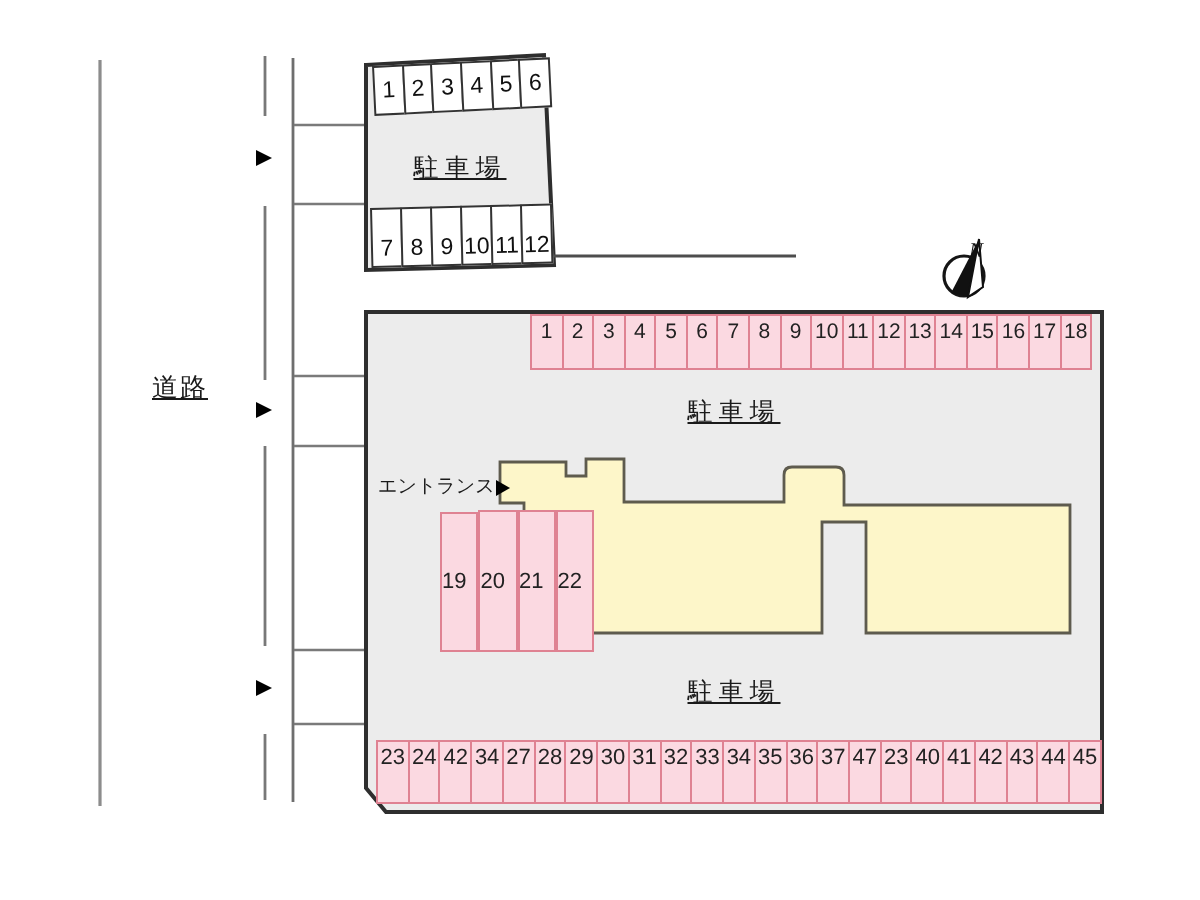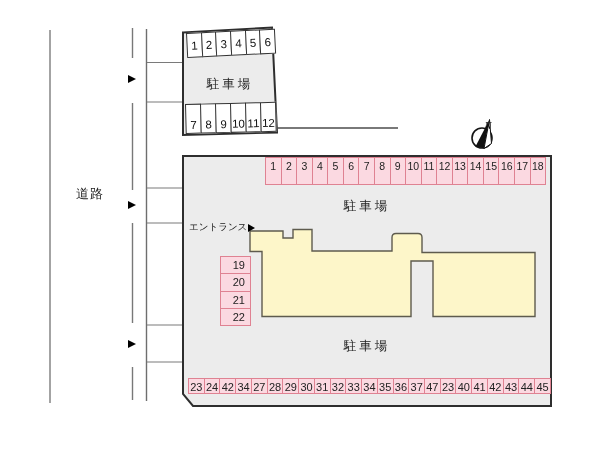--- a/index.html
+++ b/index.html
@@ -6,28 +6,28 @@
     --page-bg:#ffffff; --area-fill:#ececec; --outline:#2e2e2e; --ink:#1a1a1a;
     --pink-fill:#fbd9e1; --pink-border:#df8292;
     --white-cell-fill:#ffffff; --white-cell-border:#333333;
     --building-fill:#fdf6c9; --building-border:#5e5b4e;
     --road-line:#8c8c8c; --dash-line:#787878; --divider-line:#7a7a7a; --boundary-line:#4d4d4d;
   }
   html,body{margin:0;padding:0;}
   body{font-family:"Liberation Sans","DejaVu Sans",sans-serif;background:#fff;}
   .canvas{position:relative;width:600px;height:450px;background:var(--page-bg);overflow:hidden;color:var(--ink);}
   .shapes{position:absolute;left:0;top:0;}
-  .lbl{position:absolute;text-align:center;color:var(--ink);white-space:nowrap;}
+  .lbl{position:absolute;text-align:center;color:var(--ink);white-space:nowrap;text-decoration:underline;}
   .lot-label{font-size:12.5px;letter-spacing:3px;}
   .road-label{font-size:13px;letter-spacing:1px;}
   .entrance{position:absolute;display:flex;align-items:center;gap:1px;font-size:9.5px;color:var(--ink);}
   .tri-right{width:0;height:0;border-top:4px solid transparent;border-bottom:4px solid transparent;border-left:8px solid #000;}
   .road-arrow{position:absolute;width:0;height:0;border-top:4.5px solid transparent;border-bottom:4.5px solid transparent;border-left:8px solid #000;}
   .row{position:absolute;display:flex;}
-  .col{position:absolute;display:flex;flex-direction:column;}
+  .col{position:absolute;display:flex;}
   .cell-pink{flex:1;background:var(--pink-fill);border:1px solid var(--pink-border);
     display:flex;justify-content:center;align-items:flex-start;padding-top:2px;
     font-size:10.5px;color:#222;}
   .cell-pink + .cell-pink{margin-left:-1px;}
   .col .cell-pink{align-items:center;justify-content:flex-end;padding:0 5px 0 0;font-size:11px;}
   .col .cell-pink + .cell-pink{margin-left:0;margin-top:-1px;}
   .cell-white{flex:1;background:var(--white-cell-fill);border:1px solid var(--white-cell-border);
     display:flex;justify-content:center;align-items:center;font-size:11.5px;color:#111;}
   .cell-white + .cell-white{margin-left:-1px;}
   .row-bottom-align .cell-white{align-items:flex-end;padding-bottom:2px;}
@@ -120,34 +120,34 @@
       <div class="cell-pink">12</div>
       <div class="cell-pink">13</div>
       <div class="cell-pink">14</div>
       <div class="cell-pink">15</div>
       <div class="cell-pink">16</div>
       <div class="cell-pink">17</div>
       <div class="cell-pink">18</div>
     </div>
   <div class="lbl lot-label" style="left:329px;top:197.5px;width:76px;">駐車場</div>
 
-  <div class="entrance" style="left:189px;top:222px;height:11px;">
+  <div class="entrance" style="left:189px;top:238px;height:11px;">
     <span>エントランス</span>
     <span class="tri-right" style="border-left-width:7px;"></span>
   </div>
 
   <div class="col" style="left:220px;top:256px;width:31px;height:70px;">
       <div class="cell-pink">19</div>
       <div class="cell-pink">20</div>
       <div class="cell-pink">21</div>
       <div class="cell-pink">22</div>
     </div>
 
   <div class="lbl lot-label" style="left:329px;top:338px;width:76px;">駐車場</div>
-  <div class="row bottom-row" style="left:188px;top:370px;width:363px;height:32px;align-items:center;">
+  <div class="row bottom-row" style="left:188px;top:370px;width:363px;height:32px;">
       <div class="cell-pink">23</div>
       <div class="cell-pink">24</div>
       <div class="cell-pink">42</div>
       <div class="cell-pink">34</div>
       <div class="cell-pink">27</div>
       <div class="cell-pink">28</div>
       <div class="cell-pink">29</div>
       <div class="cell-pink">30</div>
       <div class="cell-pink">31</div>
       <div class="cell-pink">32</div>

